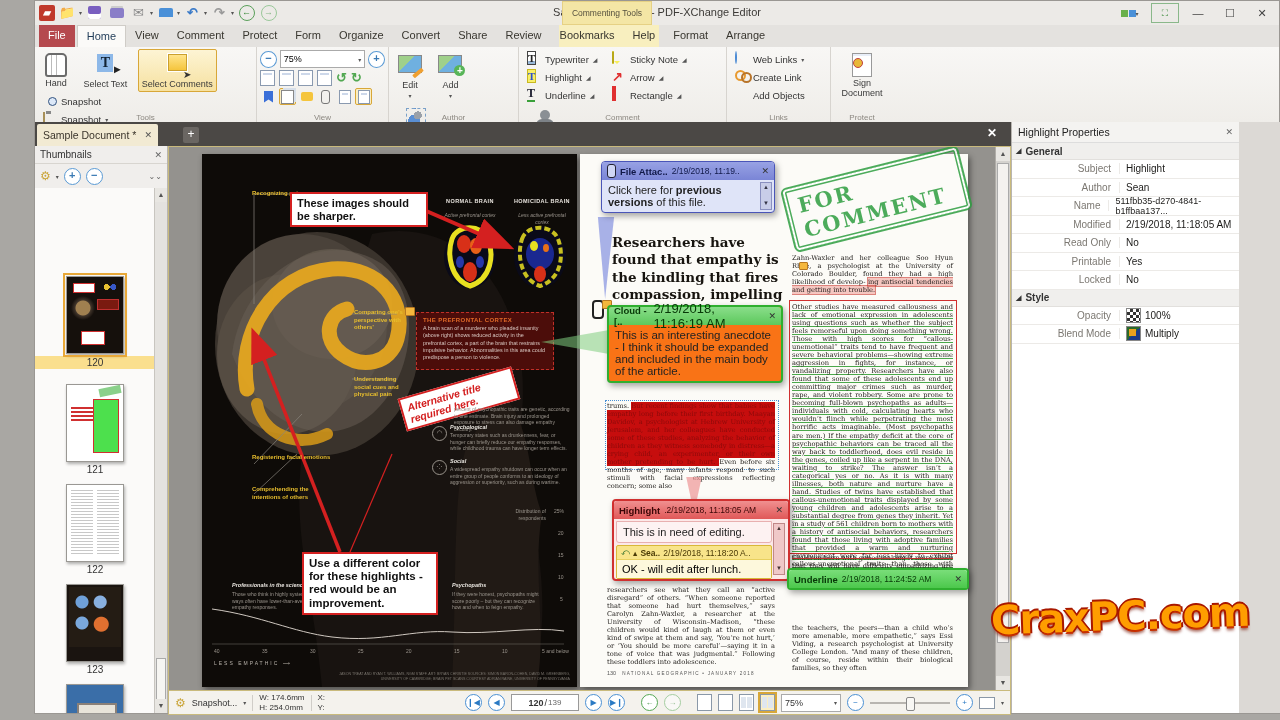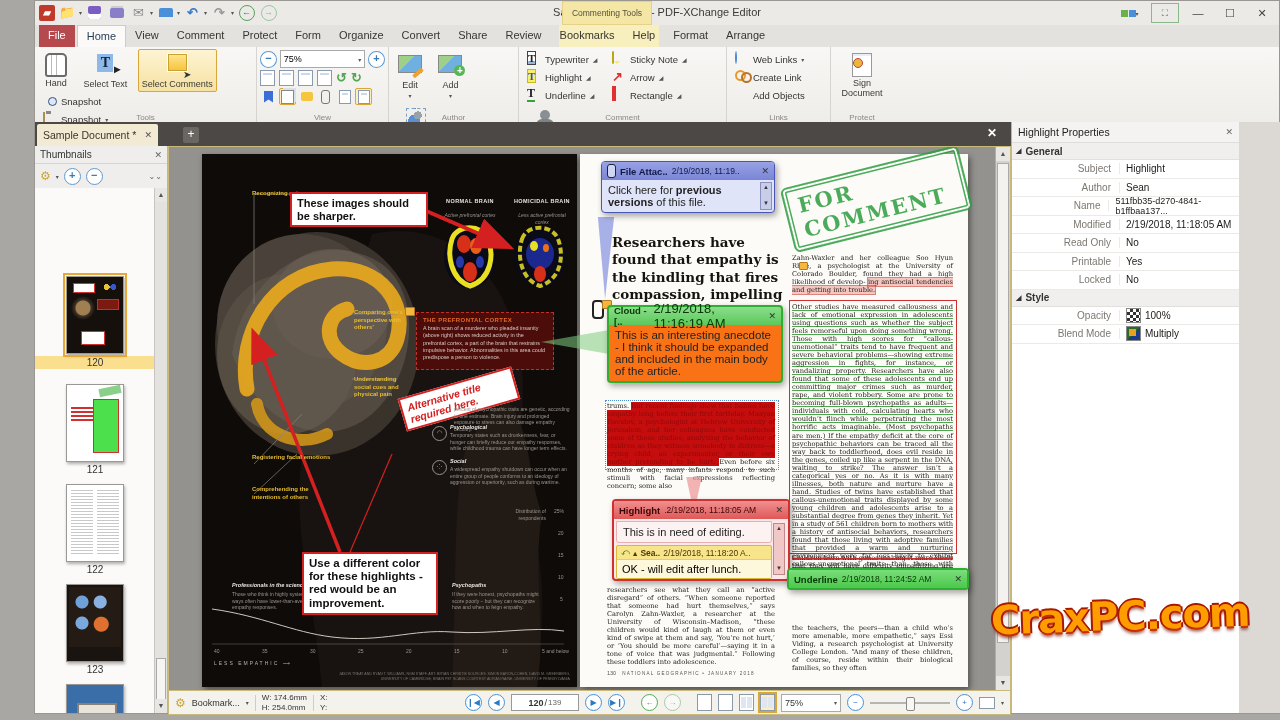--- a/index.html
+++ b/index.html
@@ -664,21 +664,21 @@
 
     <div class="vscroll">
       <div class="sarrow" style="top:0">▲</div>
       <div class="vthumb"></div>
       <div class="sarrow" style="bottom:0">▼</div>
     </div>
   </div>
 
   <div class="statusbar">
     <span class="gear">⚙</span>
-    <span>Bookmark...</span>
+    <span>Snapshot...</span>
         <span class="dd">▾</span>
     <span class="sdiv"></span>
     <span class="two"><span>W: 174.6mm</span><br><span>H: 254.0mm</span></span>
     <span class="sdiv"></span>
     <span class="two"><span>X:</span><br><span>Y:</span></span>
     <span style="flex:1"></span>
     <span class="navbtn">❙◀</span>
     <span class="navbtn">◀</span>
     <span class="pagefield">
           <b>120</b>

